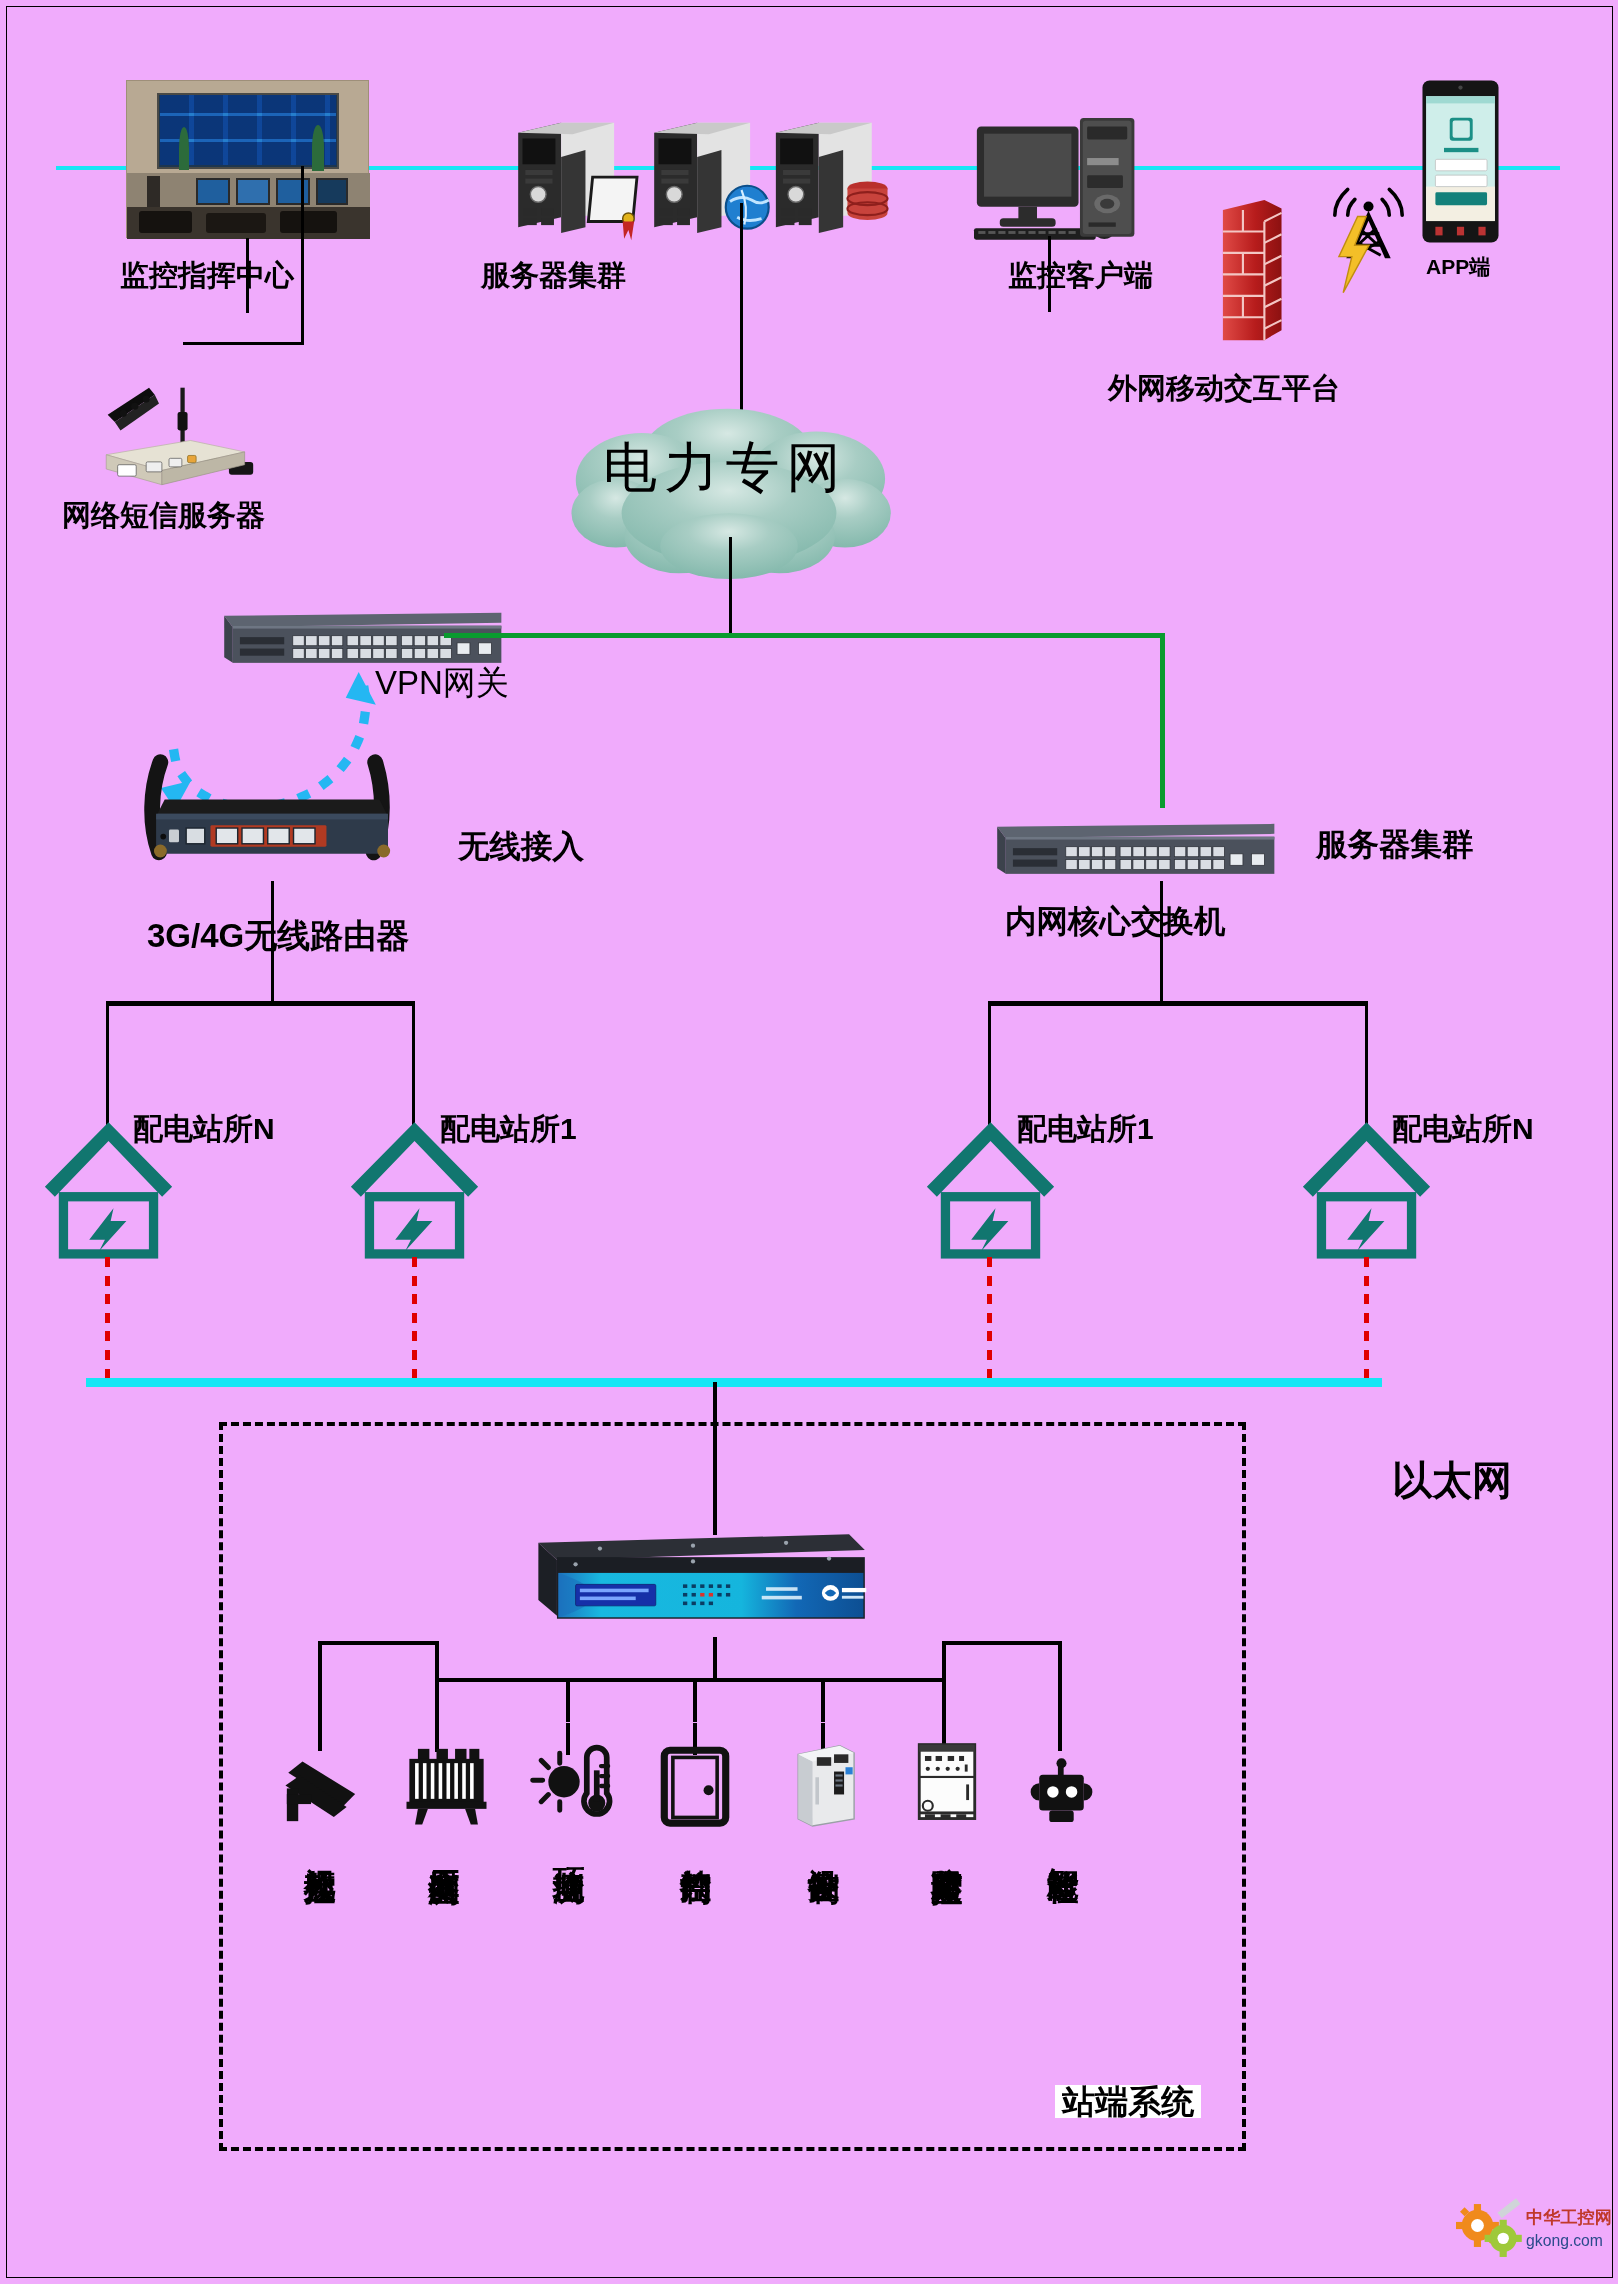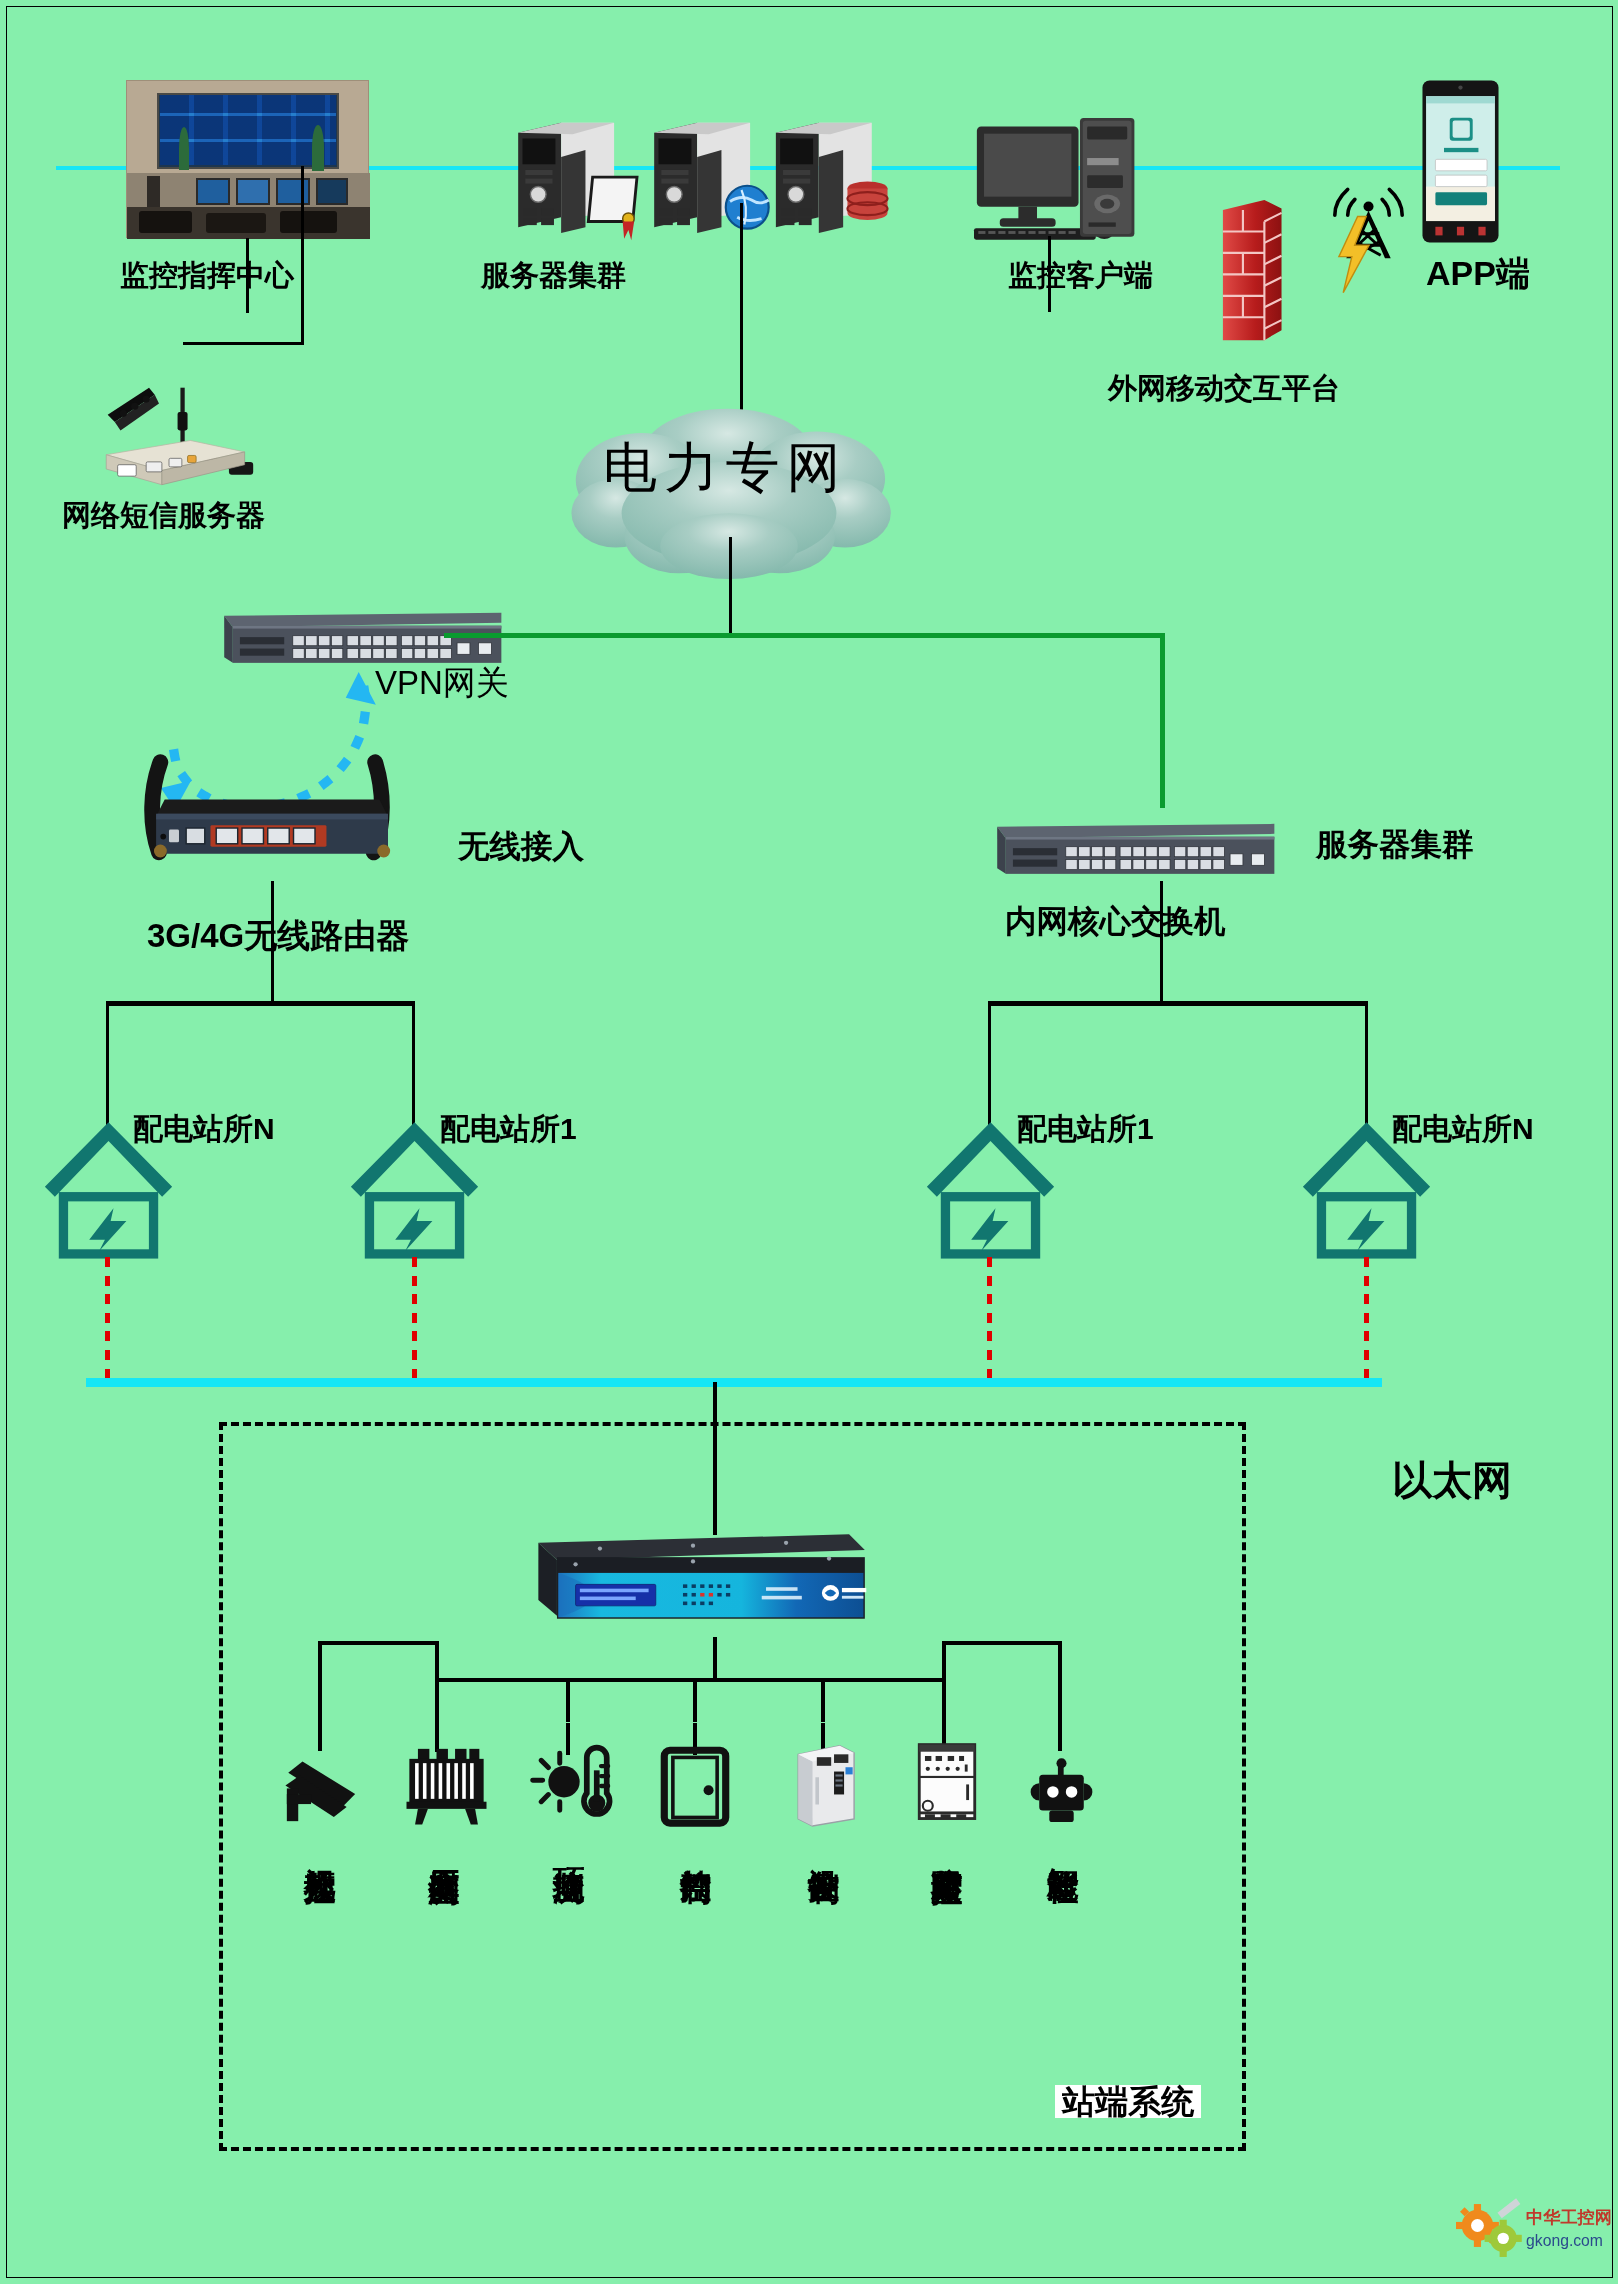--- a/index.html
+++ b/index.html
@@ -1,17 +1,17 @@
 <!DOCTYPE html>
 <html style="font-size:11.5px"><head>
 <meta charset="utf-8">
 <style>
   html,body{margin:0;padding:0;background:#fff;}
   body{font-family:"Liberation Sans","DejaVu Sans",sans-serif;}
-  #stage{position:relative;width:1619px;height:2284px;background:#86efac;overflow:hidden;}
+  #stage{position:relative;width:1619px;height:2284px;background:#f0abfc;overflow:hidden;}
   #stage *{box-sizing:border-box;}
   .abs{position:absolute;}
   .lbl{position:absolute;color:#000;font-weight:600;white-space:nowrap;line-height:1;}
   .vlbl{position:absolute;color:#000;font-weight:600;line-height:1.02;
         writing-mode:vertical-rl;text-orientation:upright;letter-spacing:1.4px;}
   .line{position:absolute;background:#000;}
   .frame{position:absolute;border:1.4px solid #000;left:5.7px;top:5.7px;right:5.7px;bottom:5.7px;}
   svg{display:block;overflow:visible;}
 </style>
 </head>
@@ -220,21 +220,21 @@
       <rect x="20" y="134" width="72" height="16" rx="2" fill="#fff" stroke="#bbb"></rect>
       <rect x="20" y="158" width="72" height="18" rx="2" fill="#13807a"></rect>
       <circle cx="55" cy="12" r="3" fill="#444"></circle>
       <g fill="#b33">
           <rect x="20" y="206" width="10" height="12"></rect>
           <rect x="50" y="206" width="10" height="12"></rect>
           <rect x="80" y="206" width="10" height="12"></rect>
         </g>
     </svg>
   </div>
-  <div class="lbl" style="left:1426px;top:256px;font-size:34px;">APP端</div>
+  <div class="lbl" style="left:1426px;top:256px;font-size:21px;">APP端</div>
 
   <div class="abs" style="left:550px;top:387px;width:358px;height:208px;">
     <svg width="358" height="208" viewBox="0 0 500 290">
       <defs>
         <radialGradient id="cg" cx="50%" cy="28%" r="78%">
           <stop offset="0" stop-color="#d6e8e3"></stop>
           <stop offset="38%" stop-color="#a8cdc4"></stop>
           <stop offset="100%" stop-color="#7fb6a9"></stop>
         </radialGradient>
       </defs>

